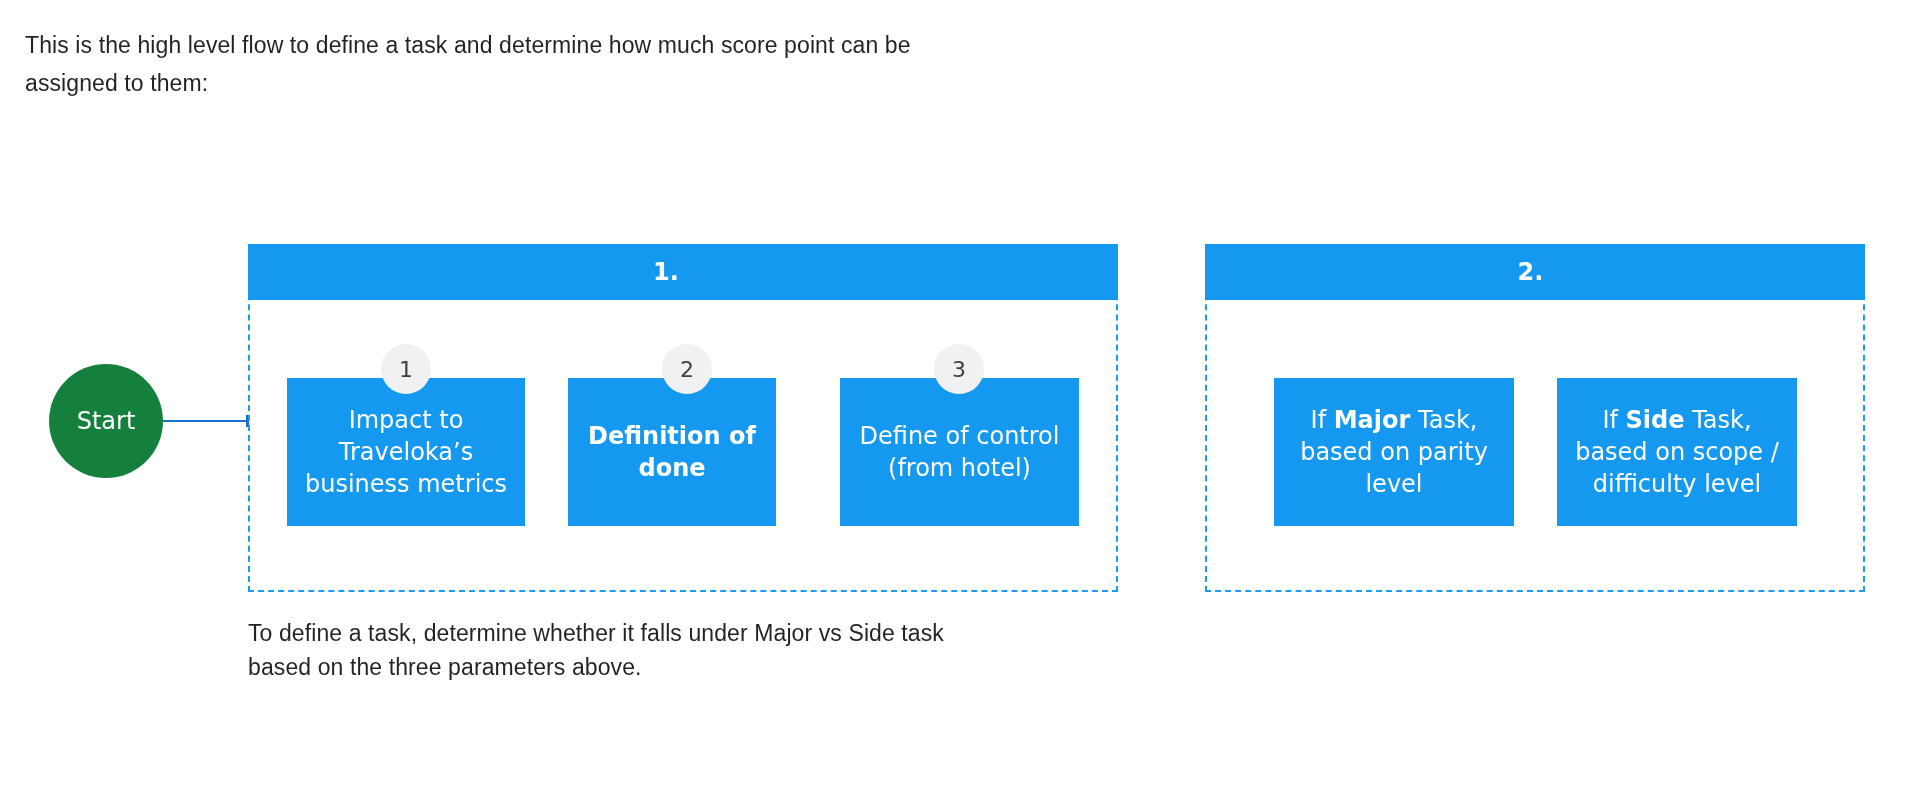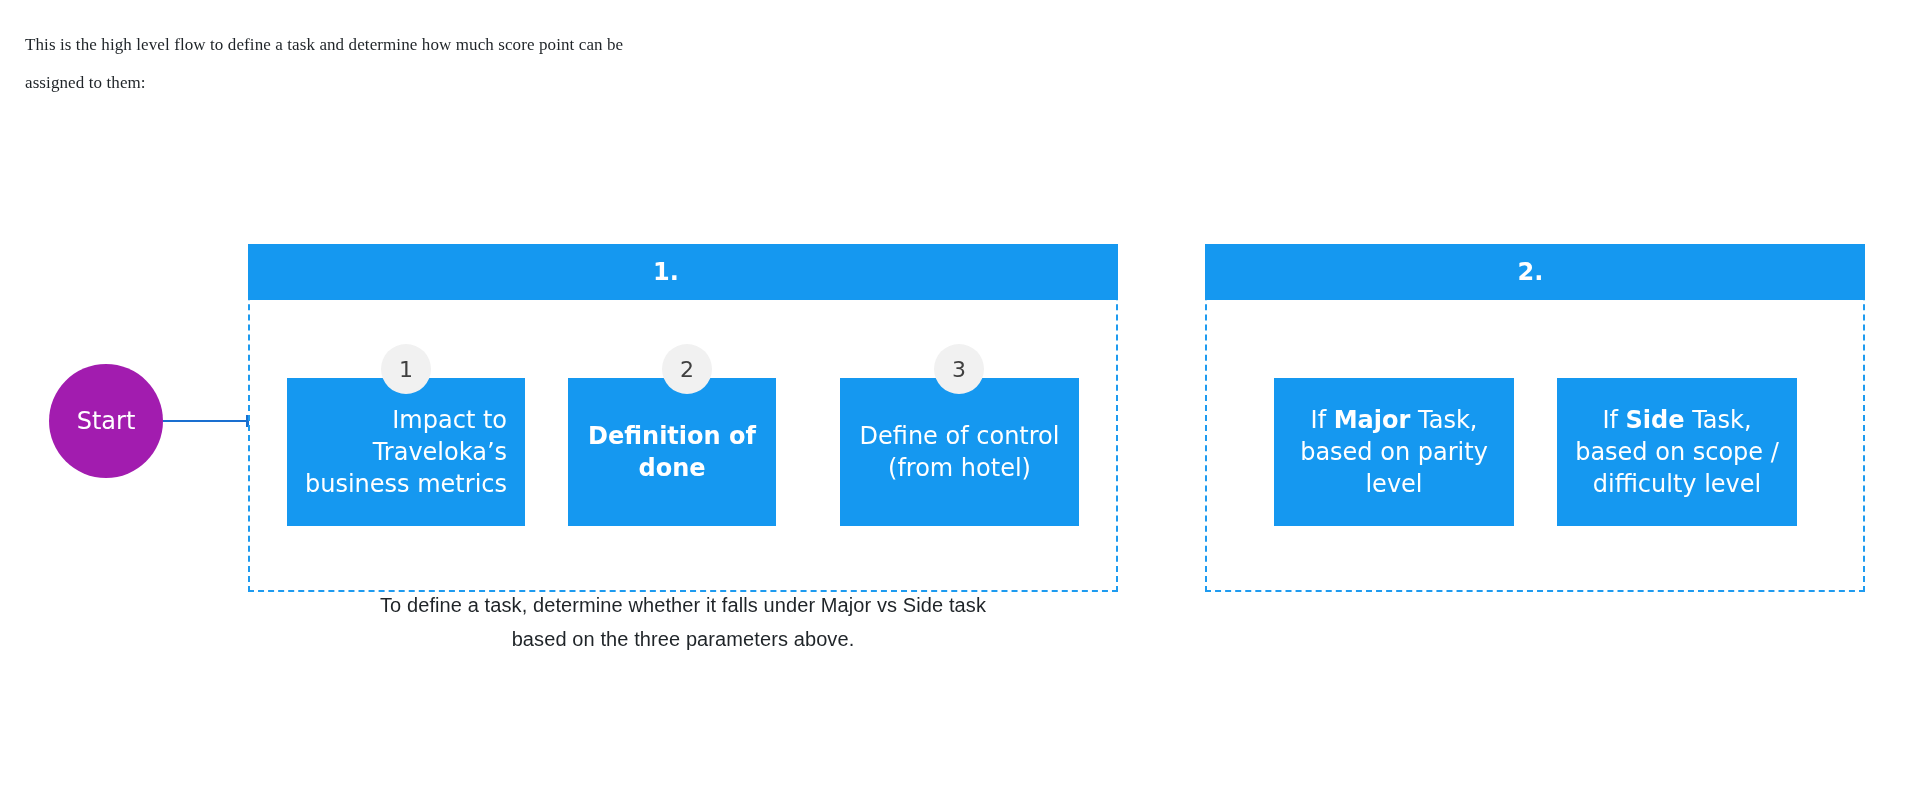--- a/index.html
+++ b/index.html
@@ -12,37 +12,36 @@
     height: 789px;
     background: #ffffff;
     overflow: hidden;
   }
 
   
   .intro {
     position: absolute;
     left: 25px;
     top: 26px;
-    font-size: 17px;
+    font-size: 23px;
     line-height: 38px;
     color: #1f2428;
     white-space: pre-line;
     letter-spacing: 0.1px;
-    font-family: Liberation Serif, serif;
   }
 
   
   .start-circle {
     position: absolute;
     left: 49px;
     top: 364px;
     width: 114px;
     height: 114px;
     border-radius: 50%;
-    background: #a21caf;
+    background: #15803d;
     display: flex;
     align-items: center;
     justify-content: center;
     color: #ffffff;
     font-size: 24px;
     font-family: "DejaVu Sans", sans-serif;
   }
 
   .connector {
     position: absolute;
@@ -103,21 +102,21 @@
     font-family: "DejaVu Sans", sans-serif;
     font-size: 24px;
     line-height: 32px;
     display: flex;
     align-items: center;
     justify-content: center;
     text-align: center;
     white-space: pre-line;
   }
   .s1-box { width: 238px; }
-  .s1-box.b1 { left: 39px; text-align: right; }
+  .s1-box.b1 { left: 39px; }
   .s1-box.b2 { left: 320px; width: 208px; font-weight: bold; }
   .s1-box.b3 { left: 592px; width: 239px; }
 
   .s2-box { width: 240px; }
   .s2-box.b1 { left: 69px; }
   .s2-box.b2 { left: 352px; }
   .s2-box .bold { font-weight: bold; }
 
   .num-circle {
     position: absolute;
@@ -134,25 +133,25 @@
     justify-content: center;
     z-index: 2;
   }
   .num-circle.c1 { left: 133px; }
   .num-circle.c2 { left: 414px; }
   .num-circle.c3 { left: 686px; }
 
   
   .caption {
     position: absolute;
-    top: 588px;
-    font-size: 20px;
+    top: 616px;
+    font-size: 23px;
     line-height: 34px;
     color: #1f2428;
-    text-align: center;
+    text-align: left;
     white-space: pre-line;
     letter-spacing: 0.1px;
   }
   .caption-1 { left: 248px; width: 870px; }
   .caption-2 { left: 1205px; width: 660px; }
 </style>
 </head>
 <body>
 
 <div class="canvas">

